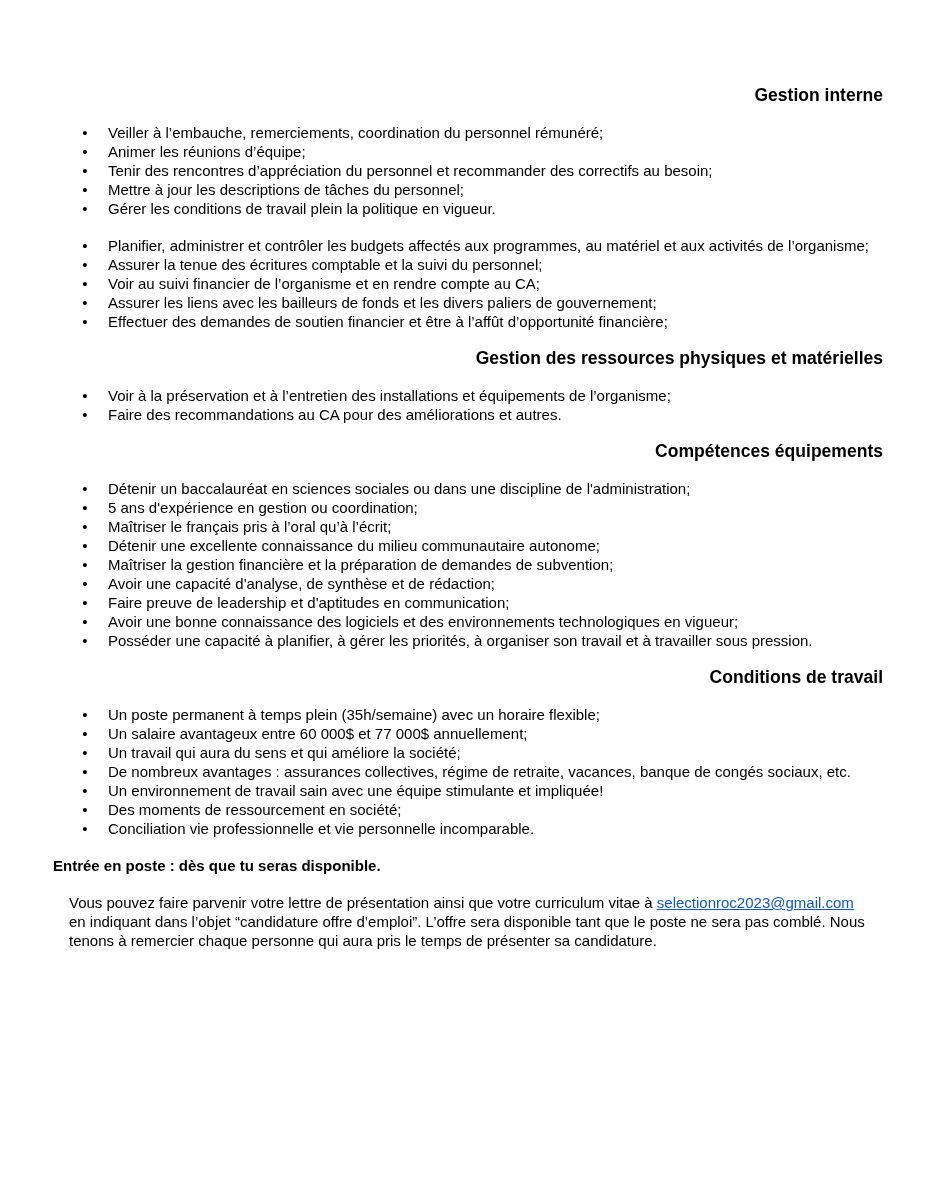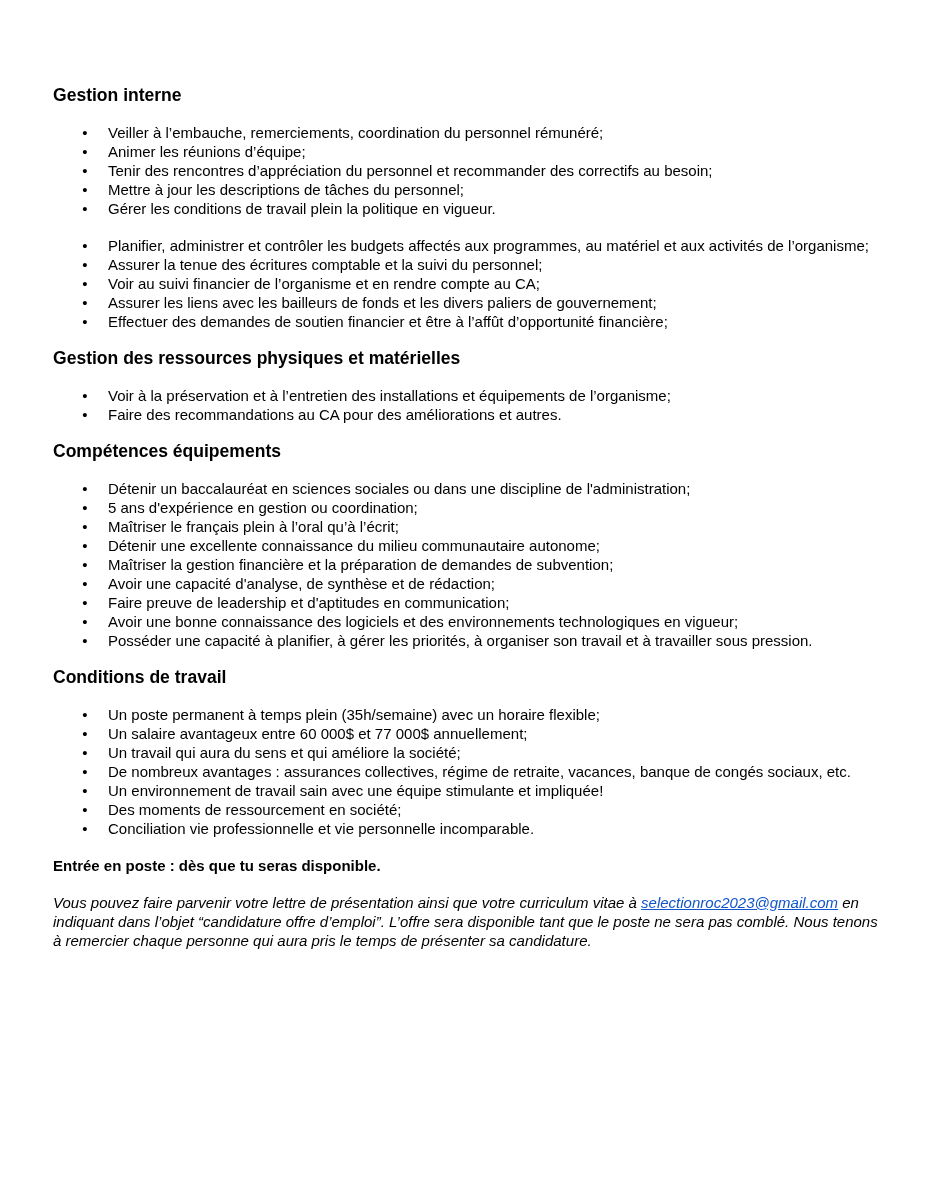--- a/index.html
+++ b/index.html
@@ -20,20 +20,21 @@
     .page {
       position: absolute;
       left: 53px;
       top: 86px;
       width: 830px;
     }
     .section-title {
       font-weight: bold;
       margin: 0;
       height: 19px;
+      text-align: right;
     }
     .bullet-list {
       list-style: none;
       margin: 18px 0 18px 0;
       padding: 0;
     }
     .bullet-list li {
       position: relative;
       padding-left: 55px;
       margin: 0;
@@ -43,22 +44,21 @@
       left: 27px;
       top: 0;
       width: 10px;
       text-align: center;
     }
     .entry-line {
       font-weight: bold;
       margin: 8px 0 18px 0;
     }
     .closing {
-      margin: 0;
-      font-style: italic;
+      margin: 16px;
     }
     .email-link {
       color: #1155cc;
       text-decoration: underline;
     }
   </style>
 </head>
 <body>
 
 <div class="page">
@@ -83,21 +83,21 @@
   <h3 class="section-title">Gestion des ressources physiques et matérielles</h3>
   <ul class="bullet-list">
     <li><span class="bullet">•</span><span>Voir à la préservation et à l’entretien des installations et équipements de l’organisme;</span></li>
     <li><span class="bullet">•</span><span>Faire des recommandations au CA pour des améliorations et autres.</span></li>
   </ul>
 
   <h3 class="section-title">Compétences équipements</h3>
   <ul class="bullet-list">
     <li><span class="bullet">•</span><span>Détenir un baccalauréat en sciences sociales ou dans une discipline de l'administration;</span></li>
     <li><span class="bullet">•</span><span>5 ans d'expérience en gestion ou coordination;</span></li>
-    <li><span class="bullet">•</span><span>Maîtriser le français plein à l’oral qu’à l’écrit;</span></li>
+    <li><span class="bullet">•</span><span>Maîtriser le français pris à l’oral qu’à l’écrit;</span></li>
     <li><span class="bullet">•</span><span>Détenir une excellente connaissance du milieu communautaire autonome;</span></li>
     <li><span class="bullet">•</span><span>Maîtriser la gestion financière et la préparation de demandes de subvention;</span></li>
     <li><span class="bullet">•</span><span>Avoir une capacité d'analyse, de synthèse et de rédaction;</span></li>
     <li><span class="bullet">•</span><span>Faire preuve de leadership et d'aptitudes en communication;</span></li>
     <li><span class="bullet">•</span><span>Avoir une bonne connaissance des logiciels et des environnements technologiques en vigueur;</span></li>
     <li><span class="bullet">•</span><span>Posséder une capacité à planifier, à gérer les priorités, à organiser son travail et à travailler sous pression.</span></li>
   </ul>
 
   <h3 class="section-title">Conditions de travail</h3>
   <ul class="bullet-list">

